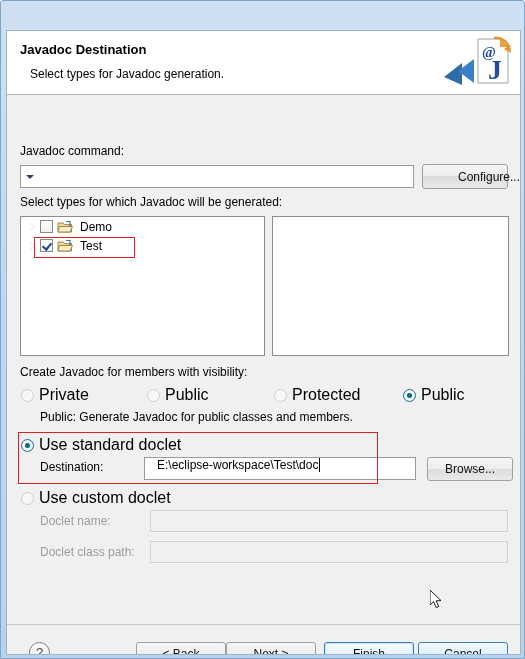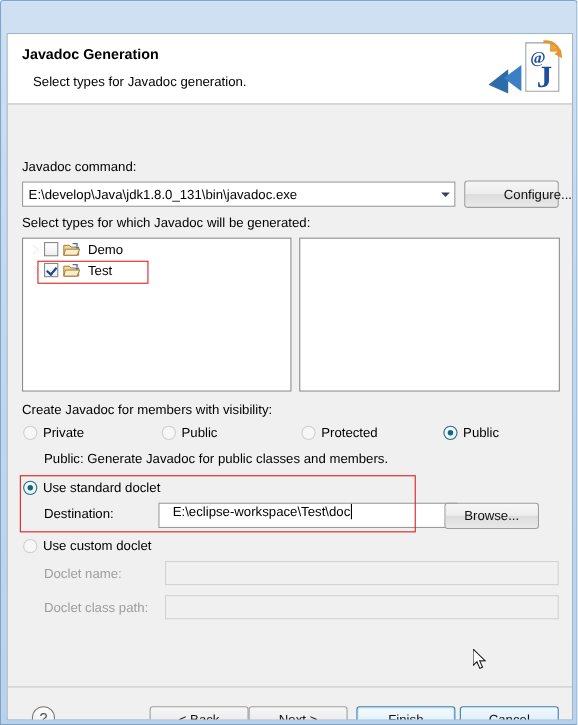--- a/index.html
+++ b/index.html
@@ -298,21 +298,21 @@
   }
   .radio.on::after {
     content: "";
     position: absolute;
     left: 3px; top: 3px;
     width: 5px; height: 5px;
     border-radius: 50%;
     background: #14657f;
   }
   .radio.dis { border-color: #cfcfcf; background: #f7f7f7; }
-  .radio-lbl { font-size: 12px; color: #000; }
+  .radio-lbl { font-size: 16px; color: #000; }
   .radio-lbl.dis { color: #000000; }
 
   
   .tinput {
     position: absolute;
     box-sizing: border-box;
     background: #ffffff;
     border: 1px solid #9a9a9a;
     display: flex;
     align-items: flex-start;
@@ -377,40 +377,39 @@
 </style>
 </head>
 <body>
 
 <div id="window">
 
 
   <div id="client">
 
     <div id="banner">
-      <div id="banner-title">Javadoc Generation</div>
+      <div id="banner-title">Javadoc Destination</div>
       <div id="banner-sub">Select types for Javadoc generation.</div>
       <div id="banner-art">
         <svg width="70" height="60" viewBox="0 0 70 60">
           <polygon points="0,44 18,30 18,52" fill="#2d6ca8"></polygon>
           <polygon points="14,38 30,26 30,50" fill="#3b7fc4"></polygon>
           <path d="M34,6 L56,6 L64,14 L64,50 L34,50 Z" fill="#ffffff" stroke="#9aa3ad" stroke-width="1"></path>
           <path d="M56,6 L64,14 L56,14 Z" fill="#e8a33d"></path>
           <path d="M50,5 C58,4 64,9 65,16" stroke="#e8922a" stroke-width="2.5" fill="none"></path>
           <polygon points="66,12 67,20 60,16" fill="#e8922a"></polygon>
           <text x="38" y="24" font-family="Liberation Serif, serif" font-size="15" font-weight="bold" fill="#1f4e9c">@</text>
           <text x="44" y="46" font-family="Liberation Serif, serif" font-size="28" font-weight="bold" fill="#1f4e9c">J</text>
         </svg>
       </div>
     </div>
 
     <div class="lbl" style="left:13px; top:113px;">Javadoc command:</div>
 
     <div id="combo">
-      <div id="combo-value">E:\develop\Java\jdk1.8.0_131\bin\javadoc.exe</div>
       <div id="combo-arrow">
         <div class="tri-down"></div>
       </div>
     </div>
 
     <div class="btn" style="left:415px; top:133px; width:86px; height:25px;padding-left:48px;">Configure...</div>
 
     <div class="lbl" style="left:13px; top:164px;">Select types for which Javadoc will be generated:</div>
 
     <div class="listbox" style="left:13px; top:185px; width:245px; height:140px;">
@@ -476,21 +475,21 @@
       <div class="radio-lbl">Use standard doclet</div>
     </div>
 
     <div class="lbl" style="left:33px; top:429px;">Destination:</div>
 
     <div class="tinput" style="left:137px; top:426px; width:272px; height:23px;">
       <span>E:\eclipse-workspace\Test\doc</span>
         <span class="caret"></span>
     </div>
 
-    <div class="btn" style="left:397px; top:426px; width:86px; height:24px;">Browse...</div>
+    <div class="btn" style="left:420px; top:426px; width:86px; height:24px;">Browse...</div>
 
     <div class="annot" style="left:11px; top:401px; width:360px; height:52px;"></div>
 
     <div class="radio-wrap" style="left:14px; top:458px;">
       <div class="radio dis"></div>
       <div class="radio-lbl dis">Use custom doclet</div>
     </div>
 
     <div class="lbl dis" style="left:33px; top:483px;">Doclet name:</div>
     <div class="tinput dis" style="left:143px; top:479px; width:358px; height:22px;">

